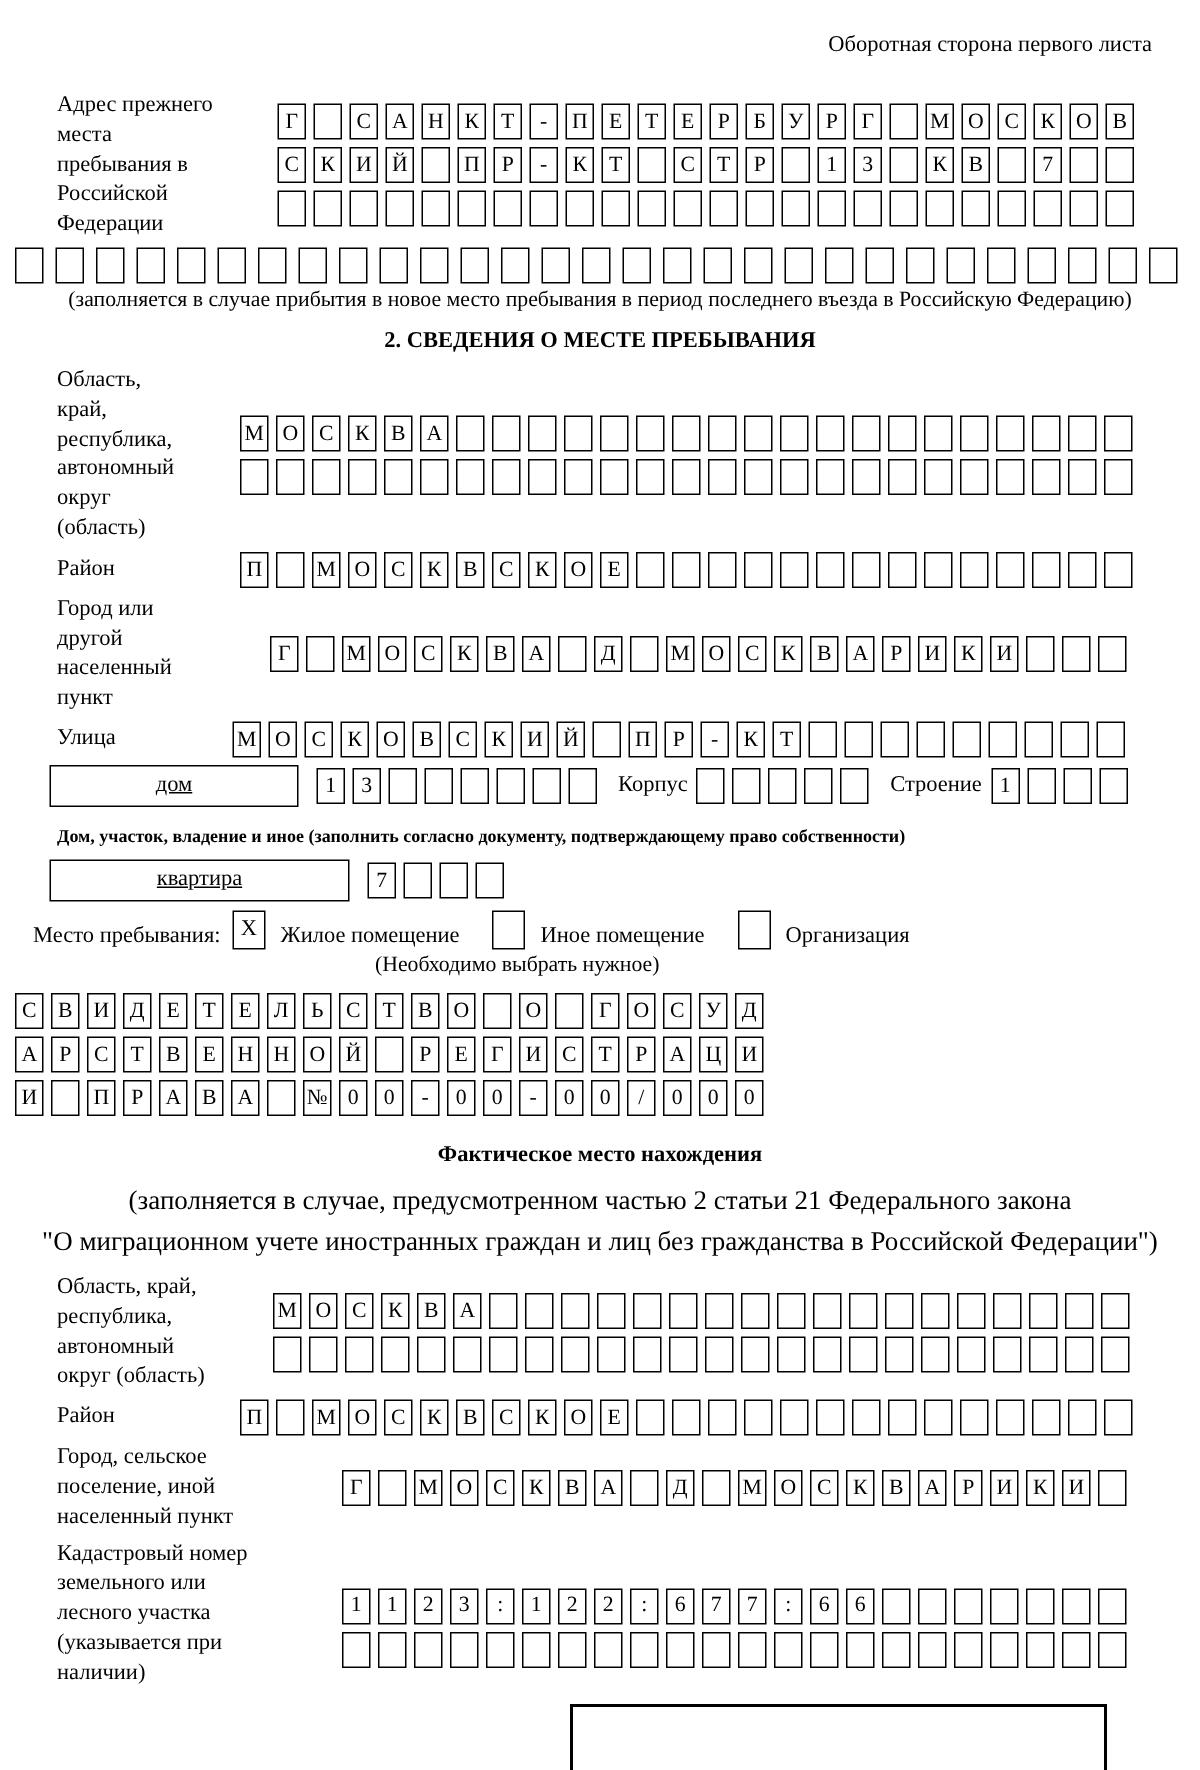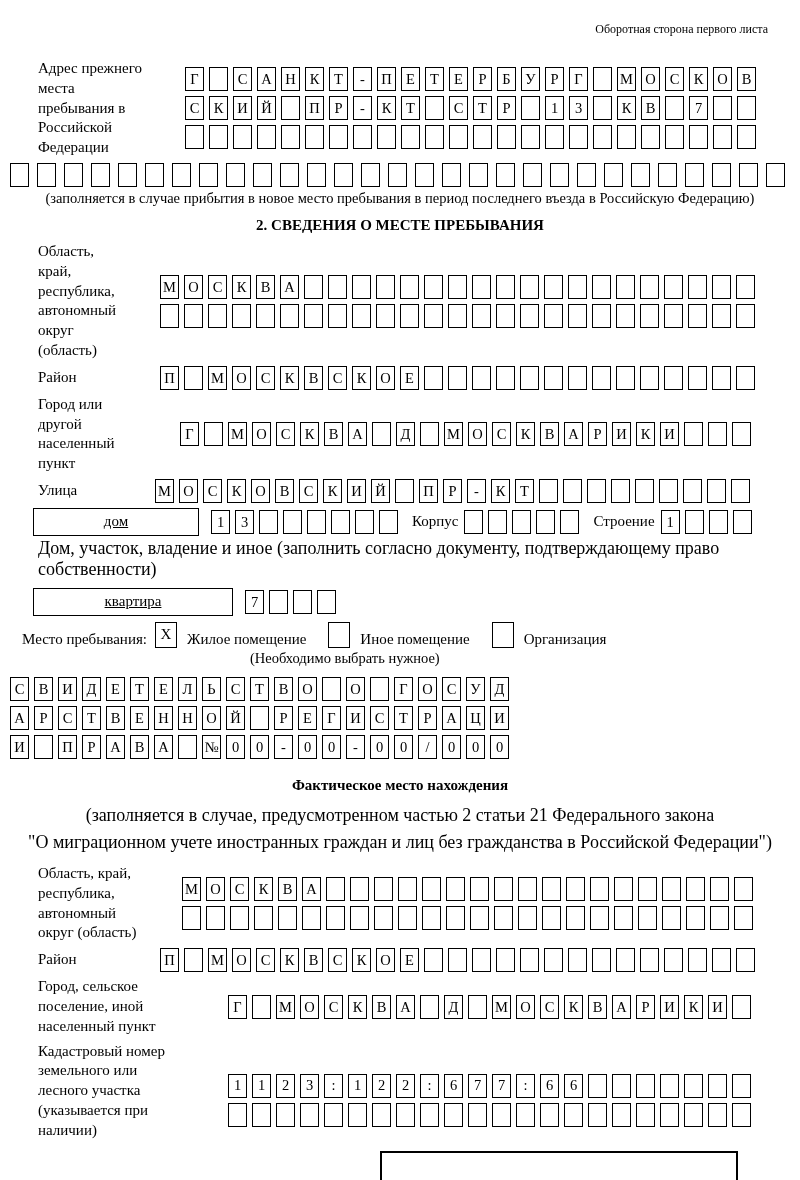--- a/index.html
+++ b/index.html
@@ -3,21 +3,21 @@
 <meta charset="utf-8">
 <style>
   * { box-sizing: border-box; }
   html, body { margin: 0; padding: 0; background: #fff; }
   body {
     width: 800px; min-height: 1180px;
     font-family: "Liberation Serif", "DejaVu Serif", serif;
     color: #000;
   }
   .page { padding: 6px 10px 10px 10px; }
-  .corner { text-align: right; font-size: 12px; margin: 16px 22px 22px 0; }
+  .corner { text-align: right; font-size: 15px; margin: 16px 22px 22px 0; }
 
   .frow { display: flex; align-items: center; margin-bottom: 5px; }
   .flabel { font-size: 15px; line-height: 1.32; padding-left: 28px; flex: 0 0 auto; }
   .w175 { width: 175px; padding-right: 42px; }
   .w150 { width: 150px; padding-right: 30px; }
   .w145 { width: 145px; }
   .w170 { width: 170px; padding-right: 40px; }
   .w243 { width: 243px; padding-right: 36px; }
   .w172 { width: 172px; padding-right: 28px; }
   .w218 { width: 218px; padding-right: 40px; }
@@ -39,21 +39,21 @@
 
   .houserow { display: flex; align-items: center; margin: 4px 0 2px 23px; font-size: 15px; }
   .lblbox {
     border: 1.6px solid #000; height: 28px;
     display: flex; align-items: center; justify-content: center;
     font-size: 15px; flex: 0 0 auto; text-decoration: underline;
   }
   .lblbox.house { width: 166px; }
   .lblbox.apt { width: 200px; }
   .inline-lbl { margin: 0 6px 0 14px; }
-  .smallnote { font-size: 18px; margin: 2px 0 8px 28px; }
+  .smallnote { font-size: 12px; margin: 12px 0 8px 28px; font-weight: bold; }
 
   .stayrow { display: flex; align-items: flex-end; font-size: 15px; margin: 6px 0 2px 12px; }
   .chk {
     width: 22px; height: 26px; border: 1.6px solid #000; flex: 0 0 auto;
     display: flex; align-items: center; justify-content: center; font-size: 15px;
   }
   .opt-lbl { margin: 0 22px 0 10px; }
   .staynote { font-size: 14.5px; margin: 2px 0 10px 240px; }
 
   .fact-note { text-align: center; font-size: 18px; line-height: 1.5; margin-bottom: 8px; }

